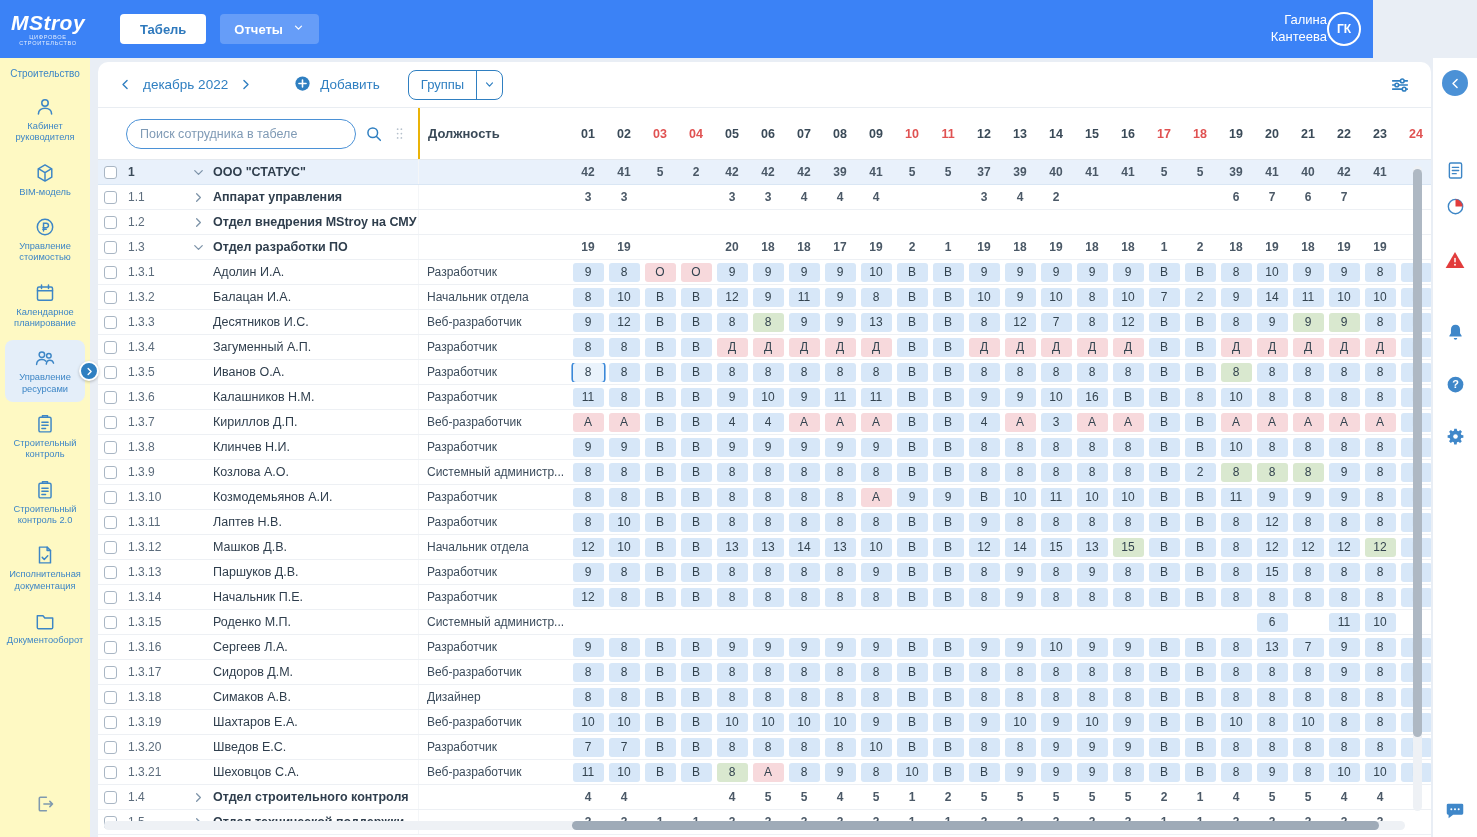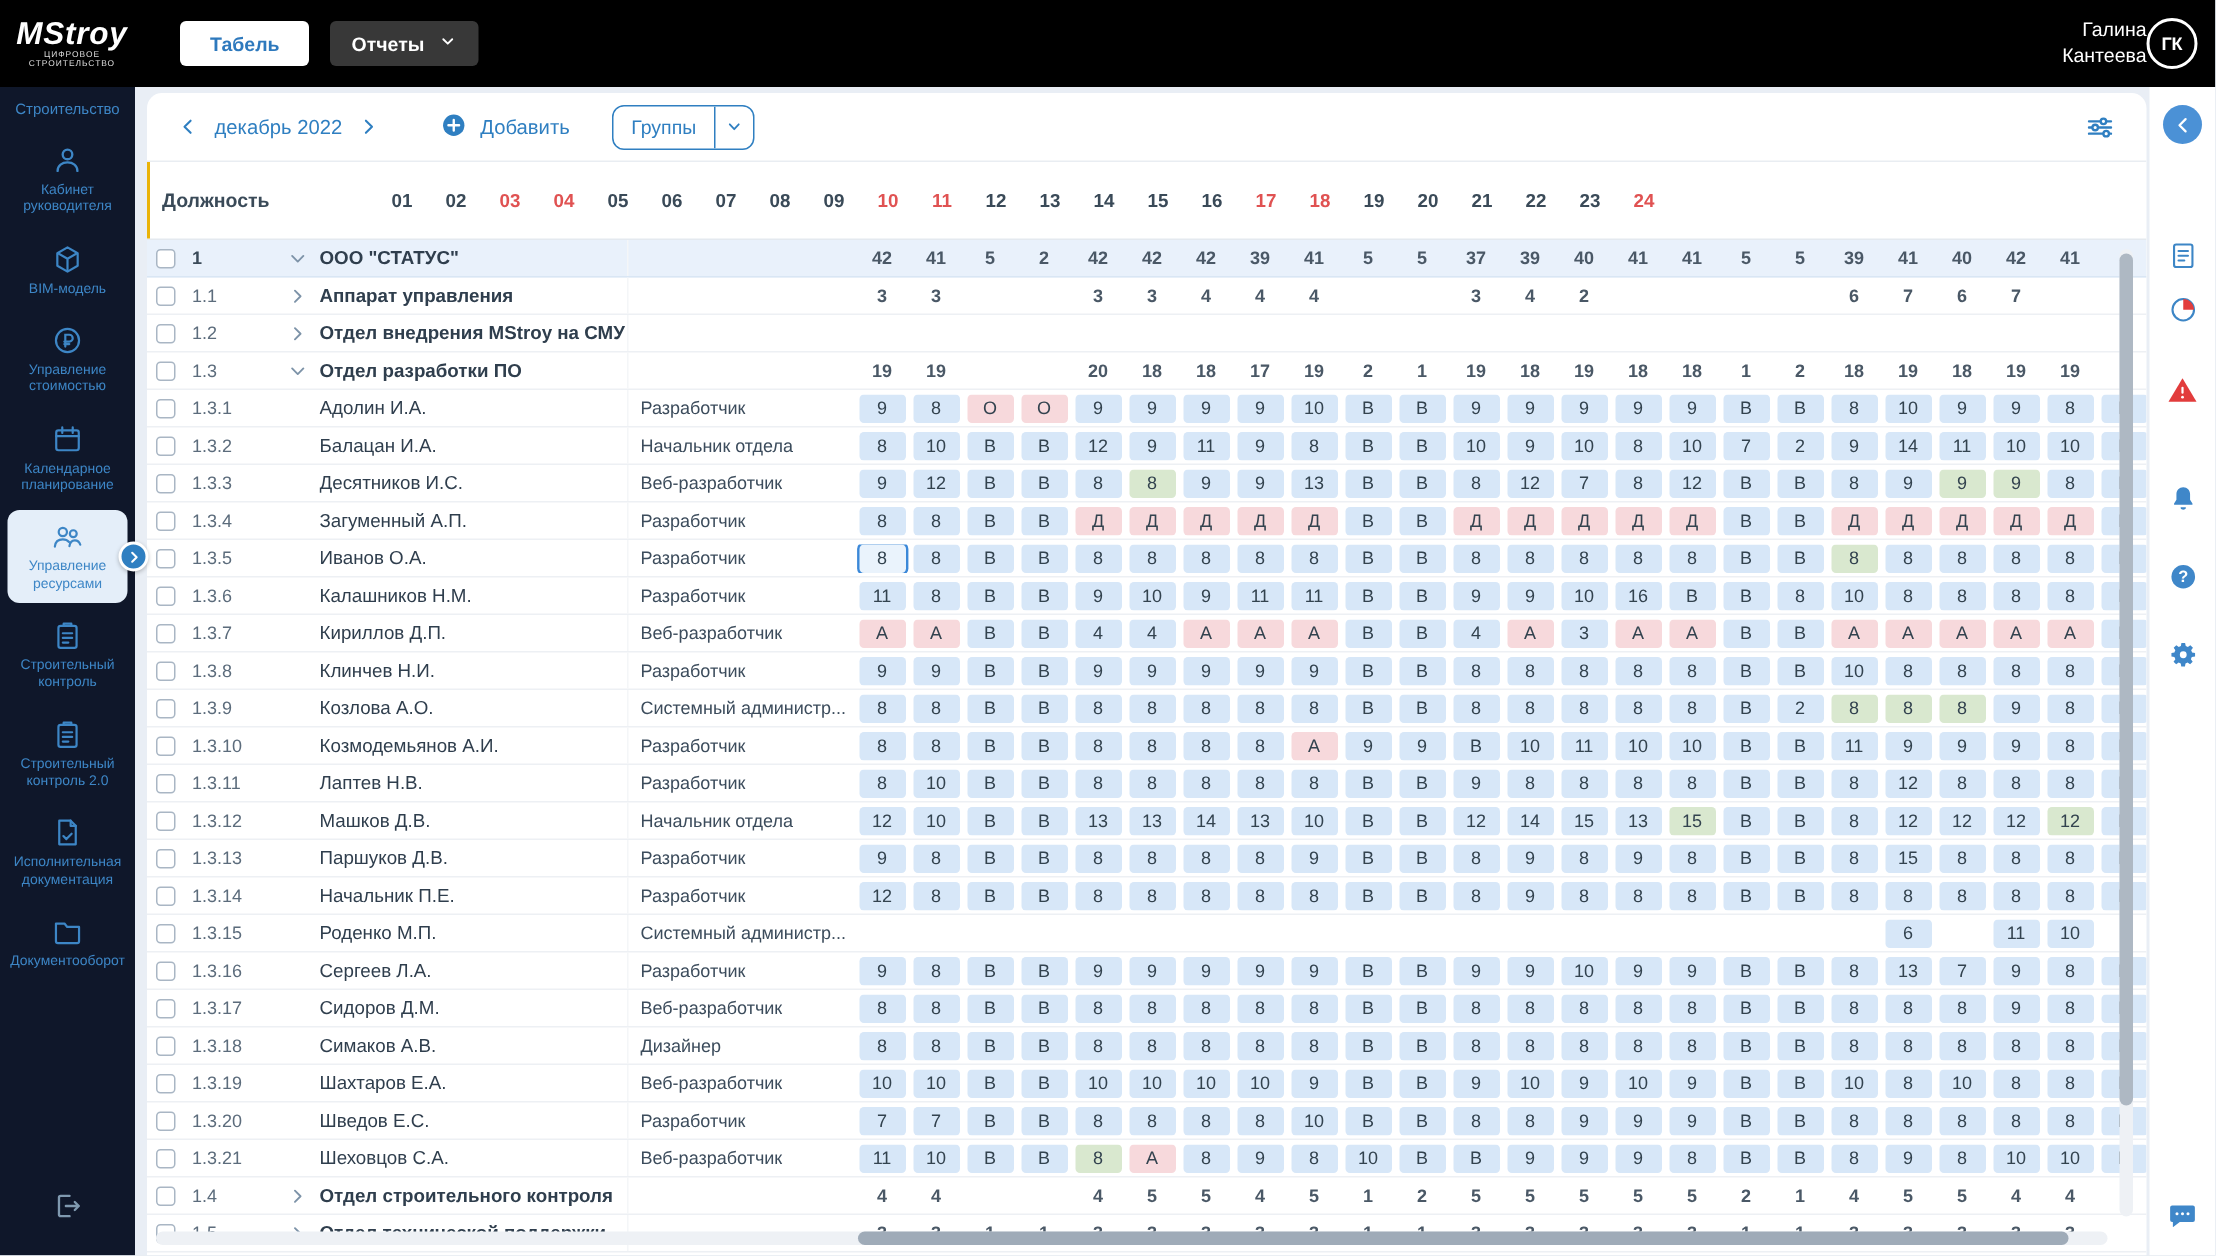--- a/index.html
+++ b/index.html
@@ -1,21 +1,21 @@
 <!DOCTYPE html>
 <html><head>
 <meta charset="utf-8">
 <style>
   *{margin:0;padding:0;box-sizing:border-box}
   html,body{background:#dfe6ee}
   .app{position:relative;width:1477px;height:837px;overflow:hidden;background:#e9eef5;
        font-family:"Liberation Sans",sans-serif;color:#2f3e4d}
 
   
-  .topbar{position:absolute;top:0;left:0;width:1477px;height:58px;background:#000000;
+  .topbar{position:absolute;top:0;left:0;width:1373px;height:58px;background:#3b82f6;
           display:flex;align-items:center;z-index:6}
   .tb-logo{width:96px;text-align:center;color:#fff;line-height:1}
   .tb-logo .l1{font-size:21px;font-weight:800;font-style:italic;letter-spacing:.5px}
   .tb-logo .l2{font-size:5.6px;letter-spacing:.12em;text-transform:uppercase;opacity:.85;margin-top:2px}
   .tb-proj{display:flex;align-items:center;gap:10px;margin-left:8px}
   .tb-proj-label{color:#e8f2fc;font-size:12.5px}
   .tb-select{width:278px;height:30px;background:rgba(255,255,255,.22);border-radius:4px;
              display:flex;align-items:center;padding:0 10px;color:#fff;font-size:13px;cursor:pointer}
   .tb-select .sel-chev{margin-left:auto;display:flex}
   .btn-tabel{margin-left:24px;height:30px;padding:0 20px;background:#fff;color:#2e79bd;
@@ -23,21 +23,21 @@
              font-family:"Liberation Sans",sans-serif}
   .btn-reports{margin-left:14px;height:30px;padding:0 14px;background:rgba(255,255,255,.22);
                color:#fff;font-size:13px;font-weight:600;border:none;border-radius:4px;
                display:flex;align-items:center;gap:9px;cursor:pointer;font-family:"Liberation Sans",sans-serif}
   .tb-user{margin-left:auto;display:flex;align-items:center;gap:0;margin-right:12px}
   .tb-user-name{color:#fff;font-size:13px;text-align:right;line-height:1.3}
   .avatar{width:34px;height:34px;border-radius:50%;border:2px solid #fff;display:flex;
           align-items:center;justify-content:center;color:#fff;font-size:12px;font-weight:700}
 
   
-  .sidebar{position:absolute;top:58px;left:0;width:90px;bottom:0;background:#0f172a;z-index:3;
+  .sidebar{position:absolute;top:58px;left:0;width:90px;bottom:0;background:#fef9c3;z-index:3;
            display:flex;flex-direction:column;padding:6px 3px 8px;overflow:visible}
   .side-section{color:#3d86c6;font-size:10px;text-align:center;margin:4px 0 8px}
   .side-item{position:relative;display:flex;flex-direction:column;align-items:center;gap:3px;
              padding:7px 2px;border-radius:8px;margin:2px;cursor:pointer}
   .side-item.active{background:#e4eef9}
   .side-item.logout{margin-top:auto;background:none;padding-bottom:12px}
   .sicon{height:22px;display:flex;align-items:center;justify-content:center}
   .slabel{font-size:9.3px;color:#3d86c6;text-align:center;line-height:1.22}
   .active-arrow{position:absolute;right:-14px;top:50%;transform:translateY(-50%);
                 width:20px;height:20px;border-radius:50%;background:#2f7fc1;border:2px solid #fff;
@@ -359,20 +359,41 @@
             <g fill="#fff" stroke="#2f7fc1" stroke-width="1.7">
               <circle cx="14.5" cy="7.5" r="2"></circle>
               <circle cx="8.5" cy="12" r="2"></circle>
               <circle cx="16.5" cy="16.5" r="2"></circle>
             </g>
           </svg>
       </span>
     </div>
 
     <div class="thead">
+      <div class="th-left">
+        <input class="search-input" type="text" placeholder="Поиск сотрудника в табеле" style="">
+        <span class="th-icon">
+          <svg viewBox="0 0 24 24" width="20" height="20">
+              <circle cx="10.5" cy="10.5" r="5.8" fill="none" stroke="#2f7fc1" stroke-width="1.8"></circle>
+              <path d="M15 15l4.6 4.6" stroke="#2f7fc1" stroke-width="1.8" stroke-linecap="round"></path>
+            </svg>
+        </span>
+        <span class="th-icon">
+          <svg viewBox="0 0 24 24" width="15" height="15">
+              <g fill="#b6c1cc">
+                <circle cx="9" cy="5" r="1.4"></circle>
+                <circle cx="15" cy="5" r="1.4"></circle>
+                <circle cx="9" cy="12" r="1.4"></circle>
+                <circle cx="15" cy="12" r="1.4"></circle>
+                <circle cx="9" cy="19" r="1.4"></circle>
+                <circle cx="15" cy="19" r="1.4"></circle>
+              </g>
+            </svg>
+        </span>
+      </div>
       <div class="th-pos">Должность</div>
       <div class="th-days">
           <div class="dayh">01</div>
           <div class="dayh">02</div>
           <div class="dayh red">03</div>
           <div class="dayh red">04</div>
           <div class="dayh">05</div>
           <div class="dayh">06</div>
           <div class="dayh">07</div>
           <div class="dayh">08</div>

